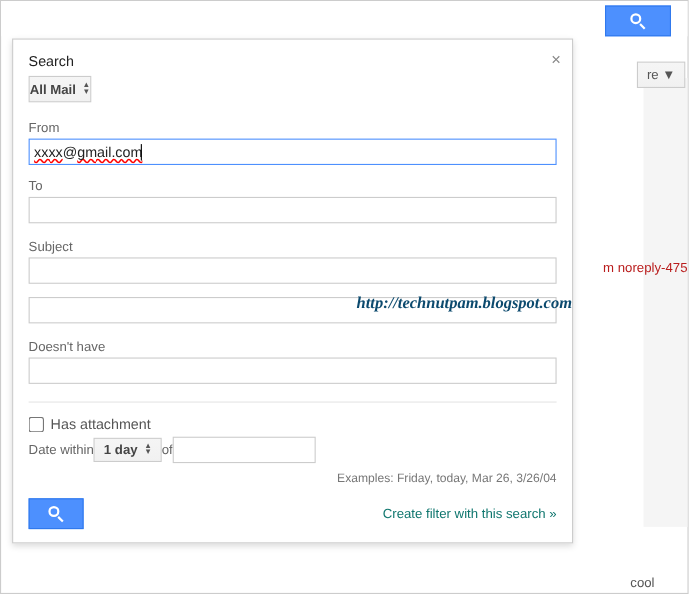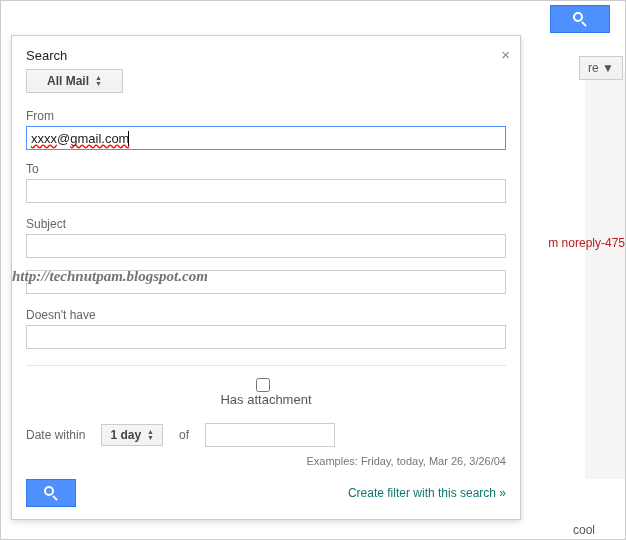--- a/index.html
+++ b/index.html
@@ -10,31 +10,31 @@
     .mag { width: 14px; height: 14px; position: relative; }
     .mag .circle { width: 10px; height: 10px; border: 2px solid #fff; border-radius: 50%; position: absolute; }
     .mag .handle { width: 2px; height: 6px; background: #fff; position: absolute; transform: rotate(-45deg); left: 10px; top: 9px; }
     .bg-more { position: absolute; right: 2px; top: 55px; border: 1px solid #ccc; background: linear-gradient(#f5f5f5,#f1f1f1); padding: 4px 8px; font-size: 12px; color: #555; margin-left: 48px; }
     .bg-link { position: absolute; right: 0; top: 235px; color: #b91c1c; font-size: 12px; }
     .bg-cool { position: absolute; right: 30px; bottom: 2px; color: #555; font-size: 12px; }
     .bg-gray { position: absolute; right: 0; top: 70px; bottom: 60px; width: 40px; background: #f5f5f5; }
     .panel { position: absolute; left: 10px; top: 34px; width: 510px; background: #fff; border: 1px solid #ccc; box-shadow: 0 2px 6px rgba(0,0,0,0.15); padding: 12px 14px; }
     .panel .close { position: absolute; right: 10px; top: 10px; color: #888; font-size: 15px; cursor: pointer; font-family: Arial; }
     .section-label { color: #222; font-size: 13px; margin-bottom: 6px; }
-    .dropdown { display: inline-flex; align-items: center; border: 1px solid #ccc; background: linear-gradient(#f5f5f5,#f1f1f1); padding: 4px 20px; font-size: 12px; font-weight: bold; color: #444; cursor: pointer; margin-bottom: 14px; }
+    .dropdown { display: inline-flex; align-items: center; border: 1px solid #ccc; background: linear-gradient(#f5f5f5,#f1f1f1); padding: 4px 0; font-size: 12px; font-weight: bold; color: #444; cursor: pointer; margin-bottom: 14px; }
     .dropdown .arrows { margin-left: 6px; line-height: 6px; font-size: 7px; color: #555; }
     .field-label { color: #666; font-size: 12px; margin-bottom: 3px; margin-top: 2px; }
     .field-input { width: 100%; border: 1px solid #ccc; height: 24px; padding: 2px 4px; font-size: 13px; margin-bottom: 12px; background: #fff; }
     .field-input.active { border: 1px solid #4d90fe; outline: none; }
-    .watermark { position: absolute; left: 0; right: 0; text-align: left; top: 232px; font-family: Georgia, serif; font-style: italic; font-weight: bold; color: #737373; font-size: 15px; pointer-events: none; }
+    .watermark { position: absolute; left: 0; right: 0; text-align: right; top: 232px; font-family: Georgia, serif; font-style: italic; font-weight: bold; color: #0c4a6e; font-size: 15px; pointer-events: none; }
     .divider { border-top: 1px solid #e5e5e5; margin: 4px 0 12px 0; }
-    .checkbox-row { display: flex; align-items: center; margin-bottom: 16px; flex-direction: column; }
+    .checkbox-row { display: flex; align-items: center; margin-bottom: 4px; }
     .checkbox-row input { margin-right: 6px; width: 14px; height: 14px; }
     .checkbox-row label { color: #555; font-size: 13px; }
-    .date-row { display: flex; align-items: center; gap: 16px; margin-bottom: 8px; }
+    .date-row { display: flex; align-items: center; gap: 0; margin-bottom: 8px; }
     .date-row .lbl { color: #666; font-size: 12px; }
     .date-row .dd { display: inline-flex; align-items: center; border: 1px solid #ccc; background: linear-gradient(#f5f5f5,#f1f1f1); padding: 3px 8px; font-size: 12px; font-weight: bold; color: #444; cursor: pointer; }
     .date-row .dd .arrows { margin-left: 6px; line-height: 6px; font-size: 7px; color: #555; }
     .date-row .of { color: #666; font-size: 12px; }
     .date-row .date-in { border: 1px solid #ccc; height: 24px; width: 130px; padding: 2px 4px; }
     .examples { text-align: right; color: #777; font-size: 11px; margin-bottom: 12px; }
     .bottom-row { display: flex; align-items: center; justify-content: space-between; }
     .search-btn { width: 50px; height: 28px; background: #4d90fe; border: 1px solid #3079ed; display: flex; align-items: center; justify-content: center; cursor: pointer; }
     .create-link { color: #0f766e; font-size: 12px; cursor: pointer; }
     .spellcheck { text-decoration: underline wavy red; text-decoration-skip-ink: none; }

